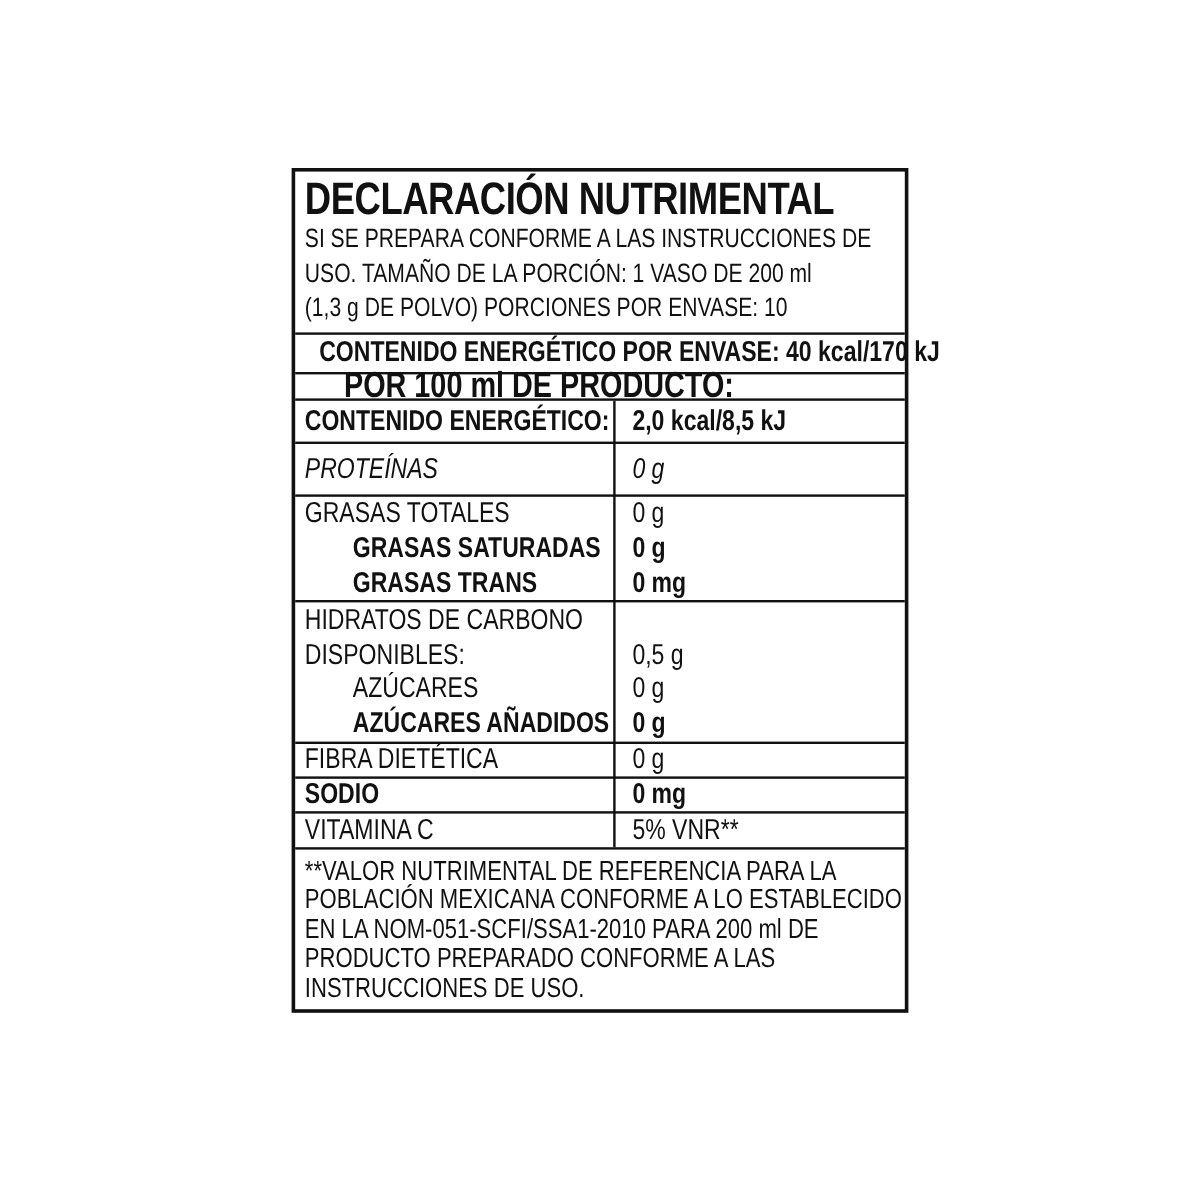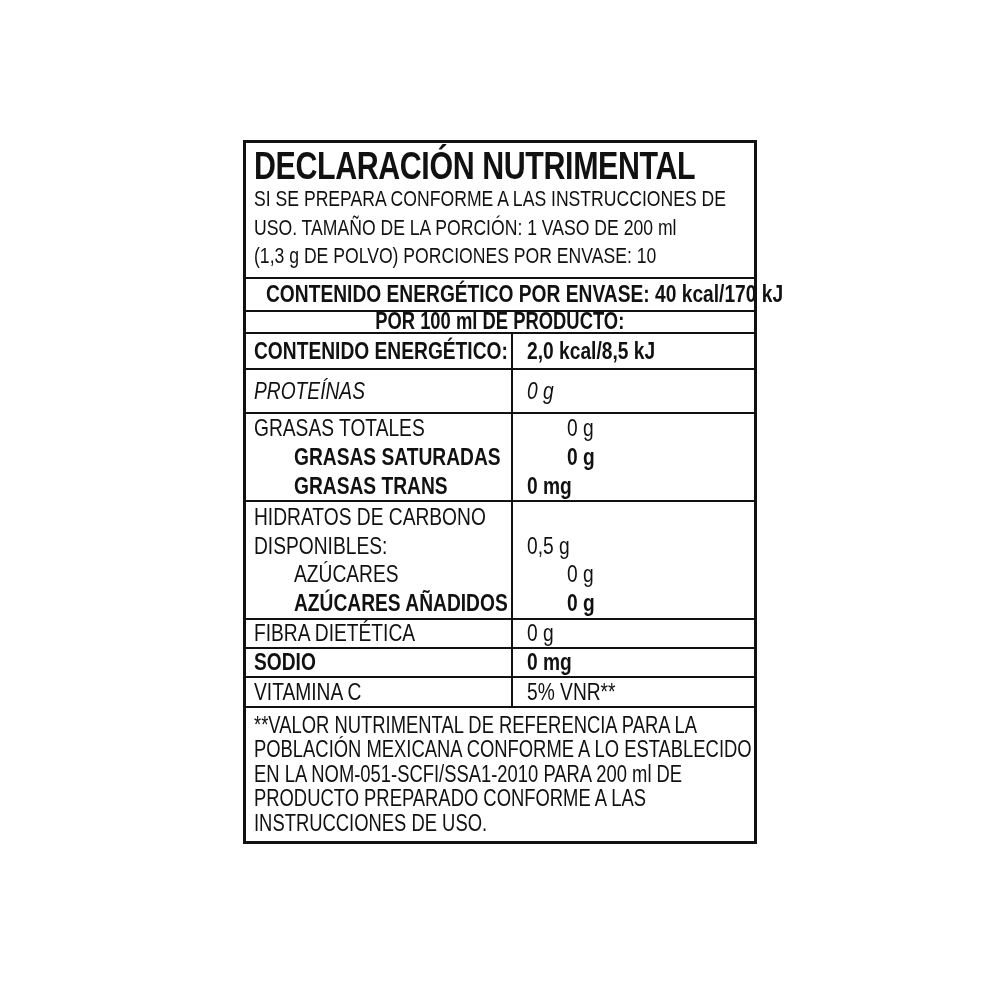--- a/index.html
+++ b/index.html
@@ -63,22 +63,22 @@
     display: flex;
     align-items: center;
     padding-left: 20px;
     font-size: 24px;
     font-weight: 700;
   }
   .per-unit-row {
     height: 20px;
     display: flex;
     align-items: center;
-    justify-content: center;
-    font-size: 23px;
+    justify-content: flex-start;
+    font-size: 30px;
     font-weight: 700;
   }
   .table {
     position: relative;
   }
   .vdiv {
     position: absolute;
     left: 265px;
     top: 0;
     bottom: 0;
@@ -97,21 +97,21 @@
     overflow: visible;
   }
   .vcell {
     padding-left: 16px;
     font-size: 24px;
   }
   .b { font-weight: 700; }
   .n { font-weight: 400; }
   .ind .lcell { padding-left: 48px; }
   .h34 { height: 34px; }
-  .h29 { height: 29px; gap: 40px; }
+  .h29 { height: 29px; }
   .h28 { height: 28px; }
   .h27 { height: 27px; }
   .h26 { height: 42px; font-style: italic; }
   .row-2line {
     display: flex;
     align-items: flex-end;
     height: 58px;
   }
   .row-2line .lcell { align-self: flex-start; }
   .lline { line-height: 29px; }

